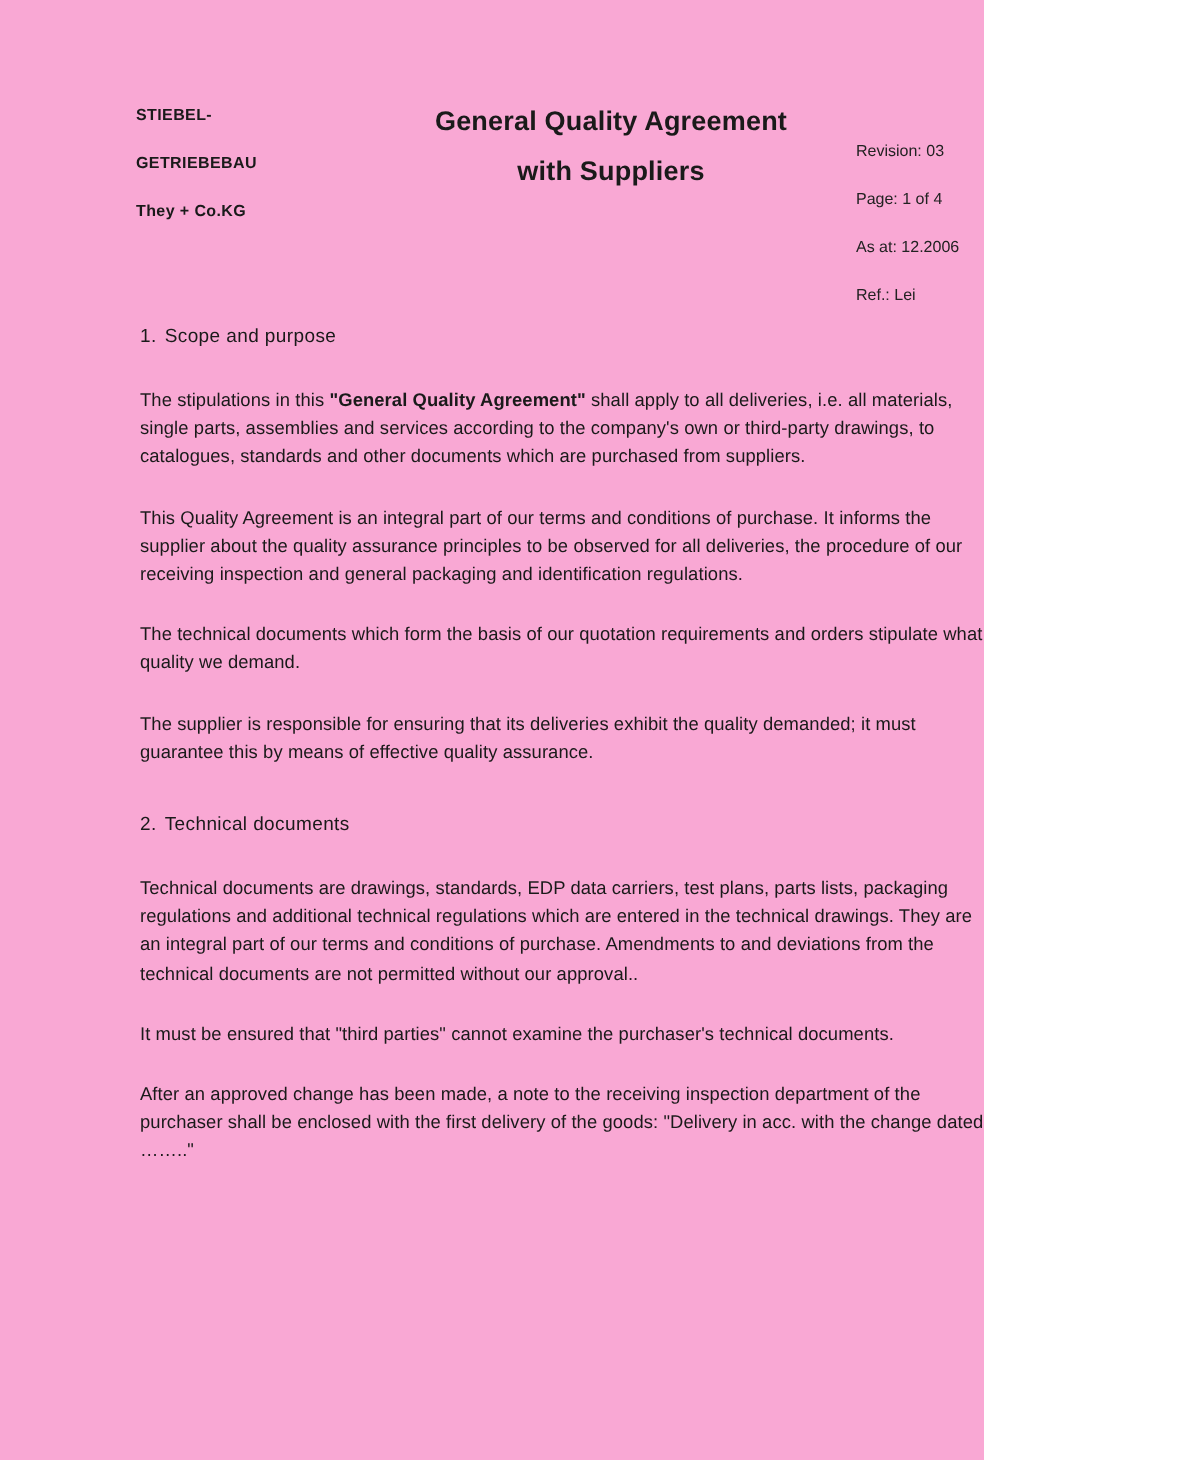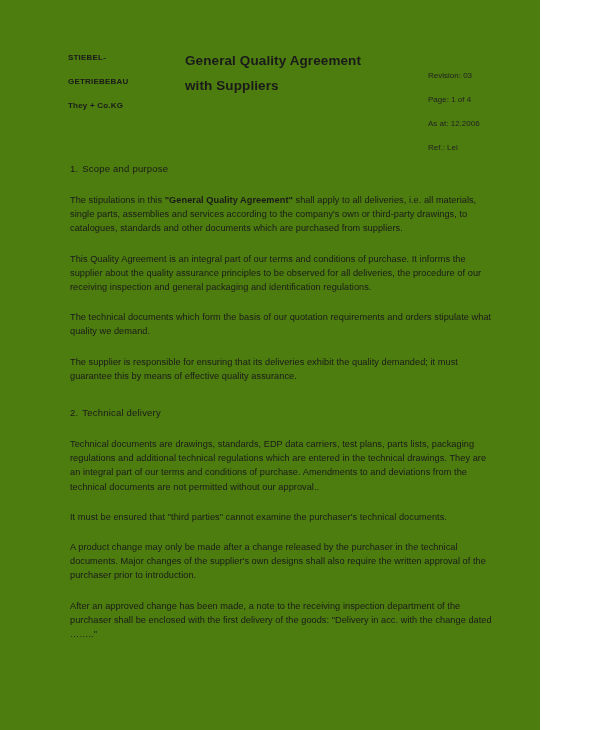--- a/index.html
+++ b/index.html
@@ -9,23 +9,23 @@
   }
   body {
     width: 600px;
     height: 730px;
     font-family: "Liberation Sans", sans-serif;
     color: #1a1a1a;
     -webkit-font-smoothing: antialiased;
   }
   .page {
     position: relative;
-    width: 540px;
+    width: 492px;
     height: 730px;
-    background: #4d7c0f;
+    background: #f9a8d4;
     overflow: hidden;
   }
 
   
   .header {
     position: absolute;
     left: 0;
     top: 48px;
     width: 600px;
     height: 90px;
@@ -39,23 +39,24 @@
   .company div {
     font-size: 8px;
     font-weight: bold;
     letter-spacing: 0.2px;
     line-height: 11px;
     margin-bottom: 13px;
     white-space: nowrap;
   }
   .doc-title {
     position: absolute;
-    left: 185px;
+    left: 198px;
     top: 0px;
     width: 215px;
+    text-align: center;
   }
   .doc-title .t-line {
     font-size: 13.5px;
     font-weight: bold;
     line-height: 25px;
     letter-spacing: 0.1px;
   }
   .meta {
     position: absolute;
     left: 428px;
@@ -126,20 +127,19 @@
     </div>
 
   </div>
 
   <div class="content" id="content">
       <div class="section-heading"><span class="num">1.</span><span>Scope and purpose</span></div>
       <p class="para"><span>The stipulations in this </span><b>"General Quality Agreement"</b><span> shall apply to all deliveries, i.e. all materials, single parts, assemblies and services according to the company's own or third-party drawings, to catalogues, standards and other documents which are purchased from suppliers.</span></p>
       <p class="para"><span>This Quality Agreement is an integral part of our terms and conditions of purchase. It informs the supplier about the quality assurance principles to be observed for all deliveries, the procedure of our receiving inspection and general packaging and identification regulations.</span></p>
       <p class="para"><span>The technical documents which form the basis of our quotation requirements and orders stipulate what quality we demand.</span></p>
       <p class="para"><span>The supplier is responsible for ensuring that its deliveries exhibit the quality demanded; it must guarantee this by means of effective quality assurance.</span></p>
-      <div class="section-heading gap-before-heading"><span class="num">2.</span><span>Technical delivery</span></div>
+      <div class="section-heading gap-before-heading"><span class="num">2.</span><span>Technical documents</span></div>
       <p class="para"><span>Technical documents are drawings, standards, EDP data carriers, test plans, parts lists, packaging regulations and additional technical regulations which are entered in the technical drawings. They are an integral part of our terms and conditions of purchase. Amendments to and deviations from the technical documents are not permitted without our approval..</span></p>
       <p class="para"><span>It must be ensured that "third parties" cannot examine the purchaser's technical documents.</span></p>
-      <p class="para"><span>A product change may only be made after a change released by the purchaser in the technical documents. Major changes of the supplier's own designs shall also require the written approval of the purchaser prior to introduction.</span></p>
       <p class="para"><span>After an approved change has been made, a note to the receiving inspection department of the purchaser shall be enclosed with the first delivery of the goods: "Delivery in acc. with the change dated …….."</span></p>
     </div>
 
 </div>
 
 </body></html>

